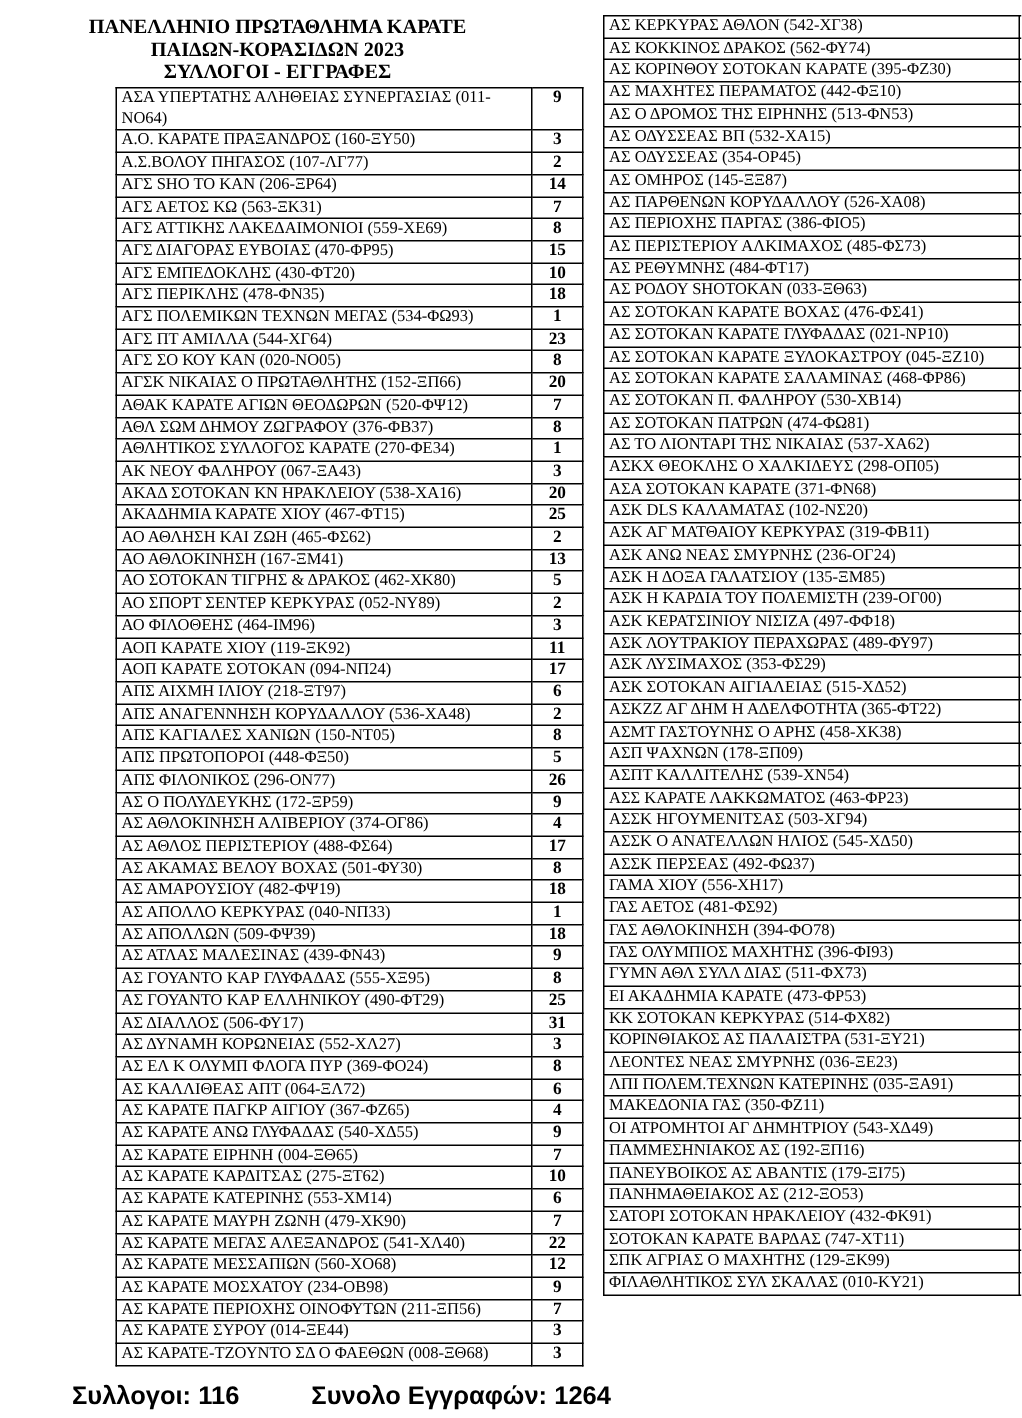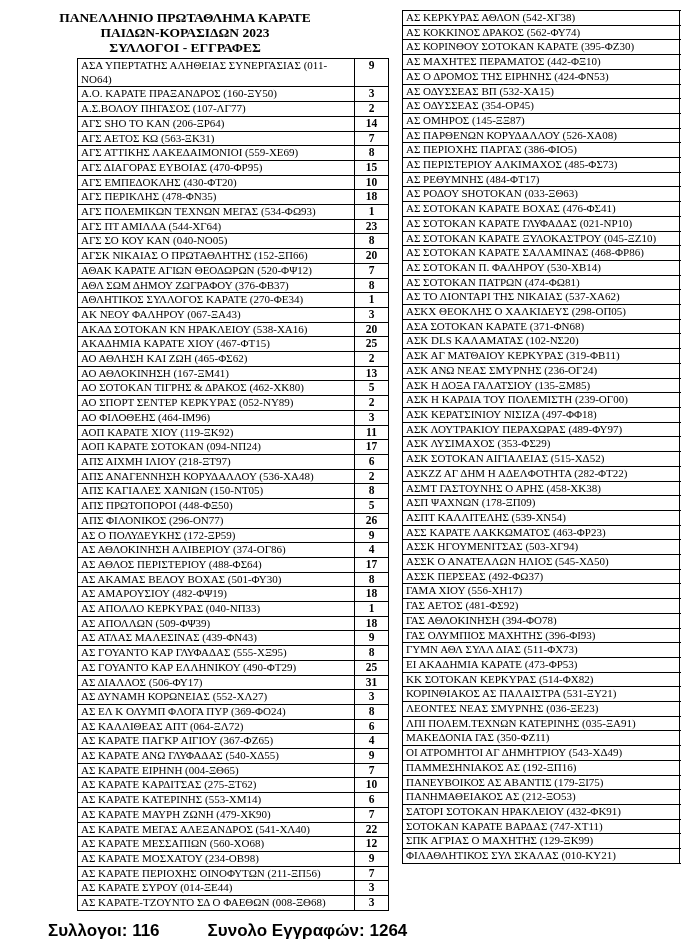--- a/index.html
+++ b/index.html
@@ -105,21 +105,21 @@
           </tr>
           <tr>
             <td class="name-cell">ΑΓΣ ΠΟΛΕΜΙΚΩΝ ΤΕΧΝΩΝ ΜΕΓΑΣ (534-ΦΩ93)</td>
             <td class="count-cell">1</td>
           </tr>
           <tr>
             <td class="name-cell">ΑΓΣ ΠΤ ΑΜΙΛΛΑ (544-ΧΓ64)</td>
             <td class="count-cell">23</td>
           </tr>
           <tr>
-            <td class="name-cell">ΑΓΣ ΣΟ ΚΟΥ ΚΑΝ (040-ΝΟ05)</td>
+            <td class="name-cell">ΑΓΣ ΣΟ ΚΟΥ ΚΑΝ (020-ΝΟ05)</td>
             <td class="count-cell">8</td>
           </tr>
           <tr>
             <td class="name-cell">ΑΓΣΚ ΝΙΚΑΙΑΣ Ο ΠΡΩΤΑΘΛΗΤΗΣ (152-ΞΠ66)</td>
             <td class="count-cell">20</td>
           </tr>
           <tr>
             <td class="name-cell">ΑΘΑΚ ΚΑΡΑΤΕ ΑΓΙΩΝ ΘΕΟΔΩΡΩΝ (520-ΦΨ12)</td>
             <td class="count-cell">7</td>
           </tr>
@@ -312,21 +312,21 @@
           </tr>
           <tr>
             <td class="name-cell">ΑΣ ΚΟΡΙΝΘΟΥ ΣΟΤΟΚΑΝ ΚΑΡΑΤΕ (395-ΦΖ30)</td>
             <td class="count-cell">2</td>
           </tr>
           <tr>
             <td class="name-cell">ΑΣ ΜΑΧΗΤΕΣ ΠΕΡΑΜΑΤΟΣ (442-ΦΞ10)</td>
             <td class="count-cell">9</td>
           </tr>
           <tr>
-            <td class="name-cell">ΑΣ Ο ΔΡΟΜΟΣ ΤΗΣ ΕΙΡΗΝΗΣ (424-ΦΝ53)</td>
+            <td class="name-cell">ΑΣ Ο ΔΡΟΜΟΣ ΤΗΣ ΕΙΡΗΝΗΣ (513-ΦΝ53)</td>
             <td class="count-cell">3</td>
           </tr>
           <tr>
             <td class="name-cell">ΑΣ ΟΔΥΣΣΕΑΣ ΒΠ (532-ΧΑ15)</td>
             <td class="count-cell">29</td>
           </tr>
           <tr>
             <td class="name-cell">ΑΣ ΟΔΥΣΣΕΑΣ (354-ΟΡ45)</td>
             <td class="count-cell">40</td>
           </tr>
@@ -420,21 +420,21 @@
           </tr>
           <tr>
             <td class="name-cell">ΑΣΚ ΛΥΣΙΜΑΧΟΣ (353-ΦΣ29)</td>
             <td class="count-cell">6</td>
           </tr>
           <tr>
             <td class="name-cell">ΑΣΚ ΣΟΤΟΚΑΝ ΑΙΓΙΑΛΕΙΑΣ (515-ΧΔ52)</td>
             <td class="count-cell">8</td>
           </tr>
           <tr>
-            <td class="name-cell">ΑΣΚΖΖ ΑΓ ΔΗΜ Η ΑΔΕΛΦΟΤΗΤΑ (282-ΦΤ22)</td>
+            <td class="name-cell">ΑΣΚΖΖ ΑΓ ΔΗΜ Η ΑΔΕΛΦΟΤΗΤΑ (365-ΦΤ22)</td>
             <td class="count-cell">33</td>
           </tr>
           <tr>
             <td class="name-cell">ΑΣΜΤ ΓΑΣΤΟΥΝΗΣ Ο ΑΡΗΣ (458-ΧΚ38)</td>
             <td class="count-cell">10</td>
           </tr>
           <tr>
             <td class="name-cell">ΑΣΠ ΨΑΧΝΩΝ (178-ΞΠ09)</td>
             <td class="count-cell">4</td>
           </tr>

